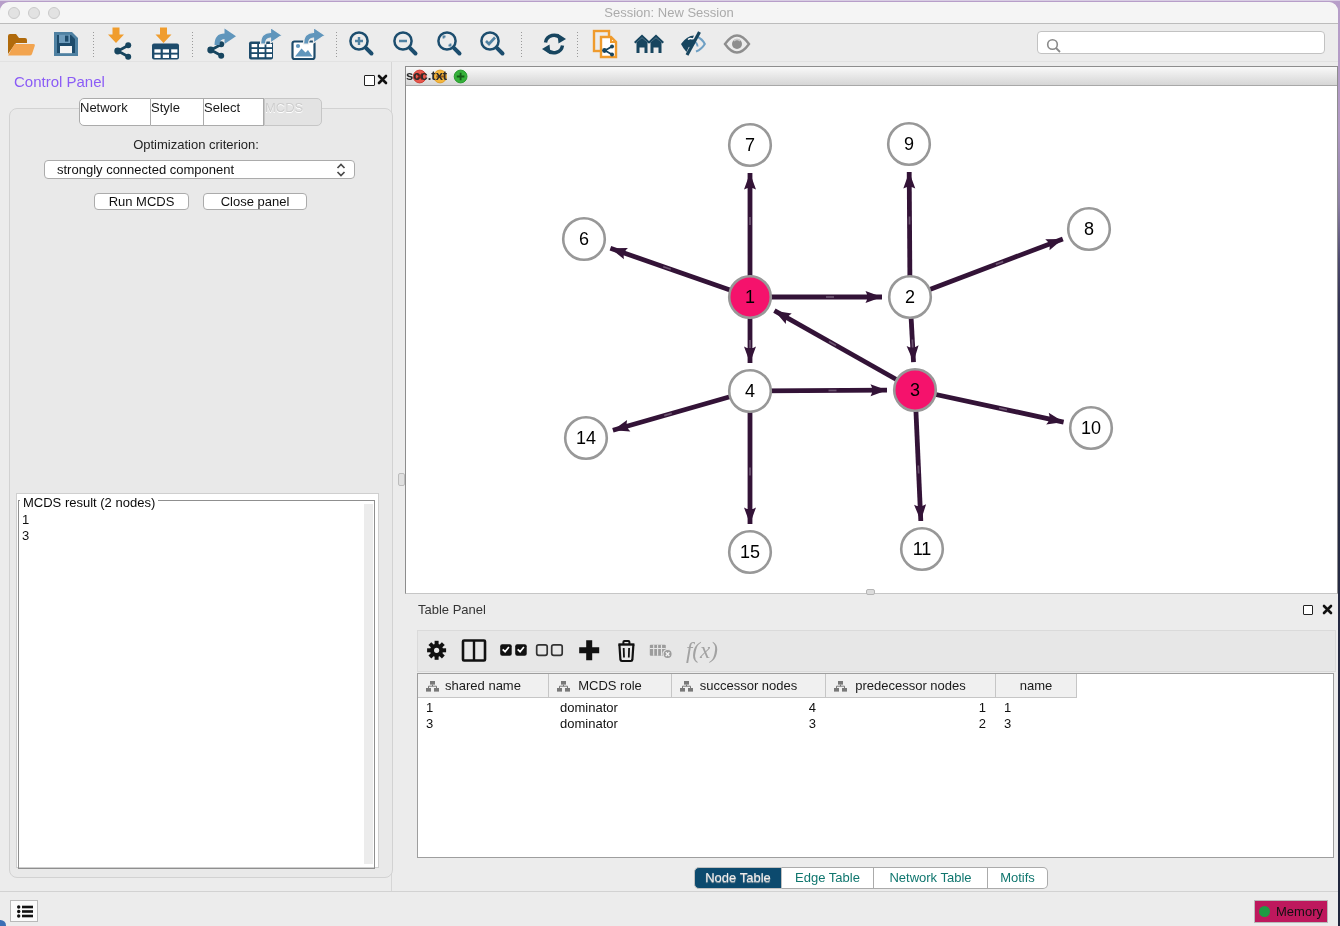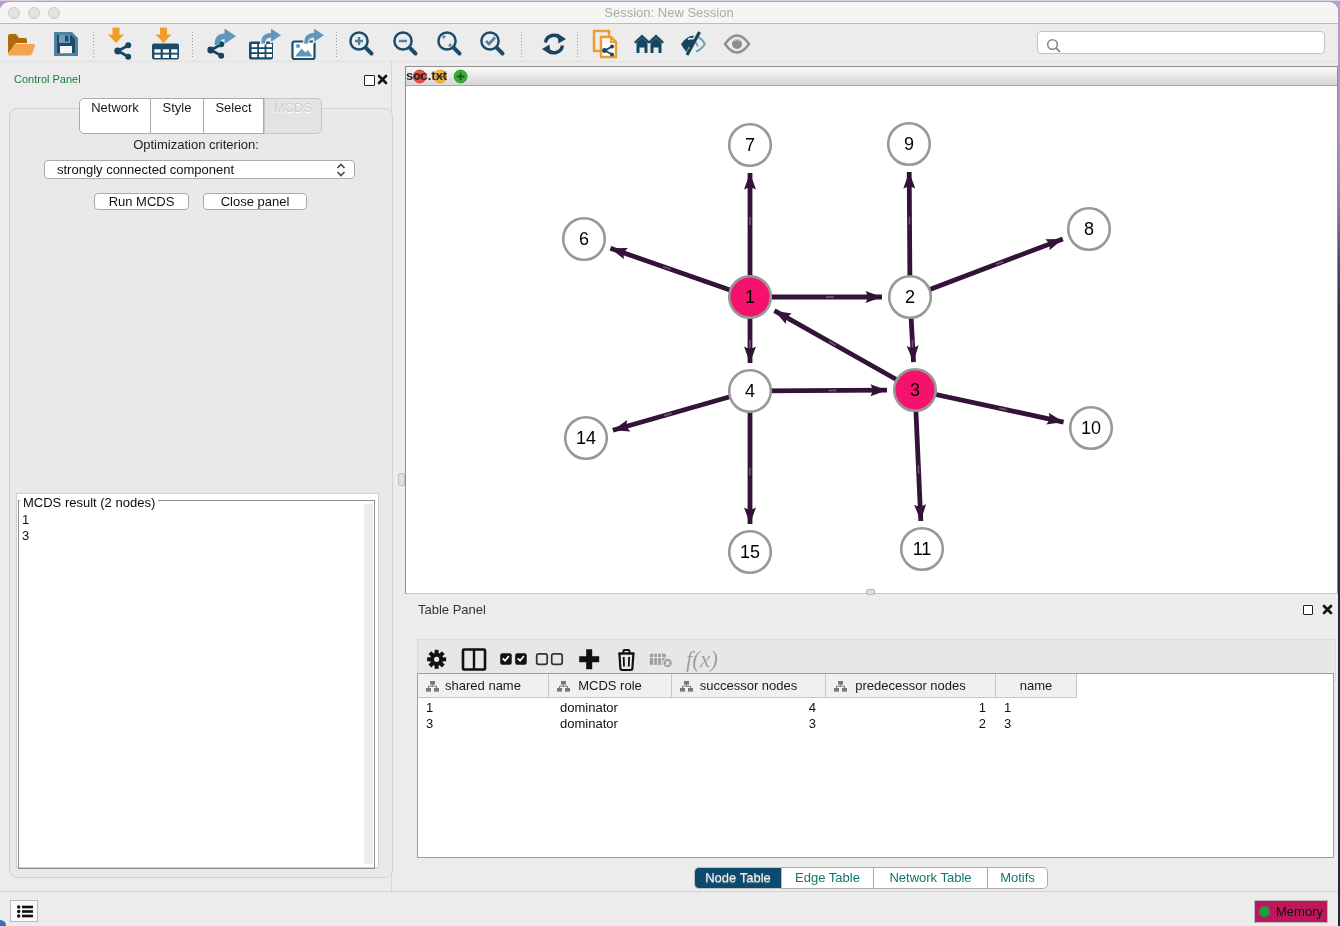--- a/index.html
+++ b/index.html
@@ -13,25 +13,25 @@
 #titlebar { left:0; top:0; width:1338px; height:22px; background:#f5f5f5; border-bottom:1px solid #bcbcbc; border-radius:9px 9px 0 0; }
 .tl { position:absolute; top:5px; width:12px; height:12px; border-radius:50%; background:#e2e2e2; border:1px solid #c9c9c9; }
 #wtitle { position:absolute; left:0; right:0; top:3px; text-align:center; font-size:13px; color:#ababab; }
 
 #toolbar { left:0; top:22px; width:1338px; height:38px; background:#ececec; border-bottom:1px solid #e2e2e2; }
 .sep { position:absolute; top:8px; width:1px; height:26px;
   background-image:repeating-linear-gradient(#9a9a9a 0 1px, transparent 1px 3px); }
 #search { left:1037px; top:7px; width:288px; height:23px; background:#fff; border:1px solid #c2c2c2; border-radius:4px; }
 
 #cpanel { left:0; top:60px; width:392px; height:830px; background:#ececec; border-right:1px solid #d6d6d6; }
-#cptitle { position:absolute; left:14px; top:11px; font-size:11px; color:#15803d; }
+#cptitle { position:absolute; left:14px; top:11px; font-size:15px; color:#8b5cf6; }
 #cpfloat { position:absolute; left:364px; top:13px; width:11px; height:11px; border:1.3px solid #222; background:#fff; border-radius:1px; }
 #cpclose { position:absolute; left:377px; top:12px; }
 #subpanel { position:absolute; left:9px; top:46px; width:384px; height:770px; background:#e9e9e9; border:1px solid #d2d2d2; border-radius:8px; }
-.tab { position:absolute; top:36px; height:36px; background:#fff; border:1px solid #ababab; font-size:13px; color:#1a1a1a; text-align:center; line-height:17px; }
+.tab { position:absolute; top:36px; height:28px; background:#fff; border:1px solid #ababab; font-size:13px; color:#1a1a1a; text-align:left; line-height:17px; }
 #optlabel { position:absolute; left:0; width:392px; top:75px; text-align:center; font-size:13px; color:#222; }
 #combo { position:absolute; left:44px; top:98px; width:311px; height:19px; background:#fff; border:1px solid #ababab; border-radius:4px; font-size:13px; color:#111; line-height:17px; padding-left:12px; }
 .btn { position:absolute; top:131px; height:17px; background:#fff; border:1px solid #ababab; border-radius:4px; font-size:13px; color:#111; text-align:center; line-height:15px; }
 #fsinner { position:absolute; left:16px; top:431px; width:363px; height:375px; background:#fff; border:1px solid #cfcfcf; }
 #fsborder { position:absolute; left:18px; top:438px; width:357px; height:369px; border:1px solid #8f8f8f; }
 #fslegend { position:absolute; left:20px; top:433px; background:#fff; font-size:13px; color:#0a0a0a; padding:0 3px; }
 #fsscroll { position:absolute; left:364px; top:442px; width:9px; height:360px; background:#ececec; }
 
 #netframe { left:405px; top:64px; width:933px; height:528px; border:1px solid #8d8d8d; border-bottom-color:#c6c6c6; background:#fff; }
 #nettitle { position:absolute; left:0; top:0; width:931px; height:19px;
@@ -39,21 +39,21 @@
 #netname { position:absolute; left:0; right:0; top:1px; text-align:left; font-size:13px; font-weight:bold; color:#2b2b2b; }
 #canvas { position:absolute; left:0; top:19px; width:931px; height:507px; background:#fff; }
 
 #vhandle { left:398px; top:471px; width:7px; height:13px; background:#e0e0e0; border:1px solid #bdbdbd; border-radius:2px; }
 #hhandle { left:866px; top:587px; width:9px; height:6px; background:#dcdcdc; border:1px solid #b5b5b5; border-radius:2px; }
 
 #tpanel { left:405px; top:595px; width:933px; height:295px; background:#ececec; }
 #tptitle { position:absolute; left:13px; top:5px; font-size:13px; color:#353535; }
 #tpfloat { position:absolute; left:898px; top:8px; width:10px; height:10px; border:1.3px solid #222; background:#fff; border-radius:1px; }
 #tpclose { position:absolute; left:917px; top:7px; }
-#tptools { position:absolute; left:12px; top:42px; width:919px; height:42px; background:#e7e7e7; border:1px solid #dadada; border-radius:0; }
+#tptools { position:absolute; left:12px; top:33px; width:919px; height:42px; background:#e7e7e7; border:1px solid #dadada; border-radius:0; }
 #ttable { position:absolute; left:12px; top:76px; width:917px; height:185px; background:#fff; border:1px solid #9e9e9e; }
 .th { position:absolute; top:0; height:24px; background:#f0f0f0; border-right:1px solid #c6c6c6; border-bottom:1px solid #c6c6c6; font-size:13px; color:#1a1a1a; text-align:center; line-height:24px; }
 .td { position:absolute; font-size:13px; color:#111; height:16px; line-height:16px; }
 .btab { position:absolute; top:270px; height:22px; background:#fff; border:1px solid #ababab; font-size:13px; color:#0f766e; text-align:center; line-height:20px; }
 
 #statusbar { left:0; top:889px; width:1338px; height:35px; background:#ececec; border-top:1px solid #d2d2d2; }
 #listbtn { position:absolute; left:10px; top:8px; width:28px; height:22px; background:#fafafa; border:1px solid #b9b9b9; }
 #membtn { position:absolute; left:1254px; top:8px; width:74px; height:23px; background:#be185d; border:1px solid #b9b9b9; font-size:13px; color:#111; text-align:center; line-height:21px; }
 #dock { left:-5px; top:920px; width:11px; height:11px; border-radius:50%; background:#3b6fb5; }
 #memdot { display:inline-block; width:11px; height:11px; border-radius:50%; background:#1f9b43; margin-right:6px; vertical-align:-1px; }

